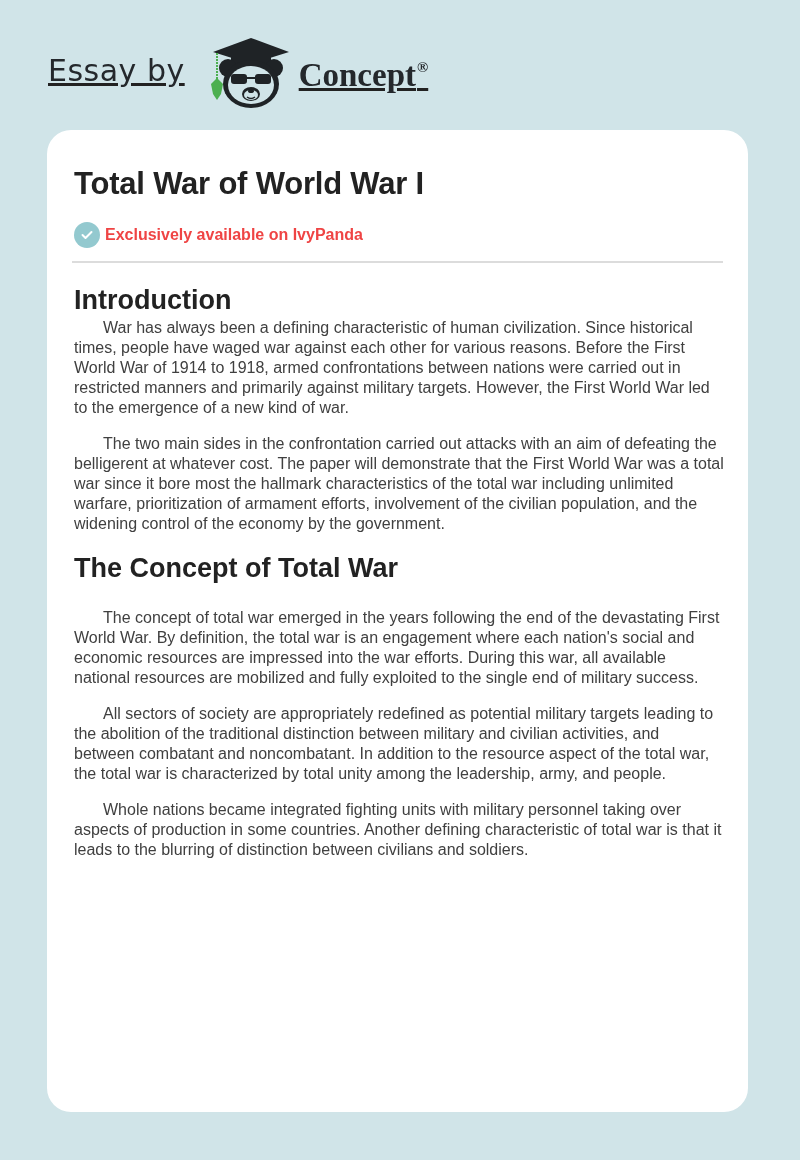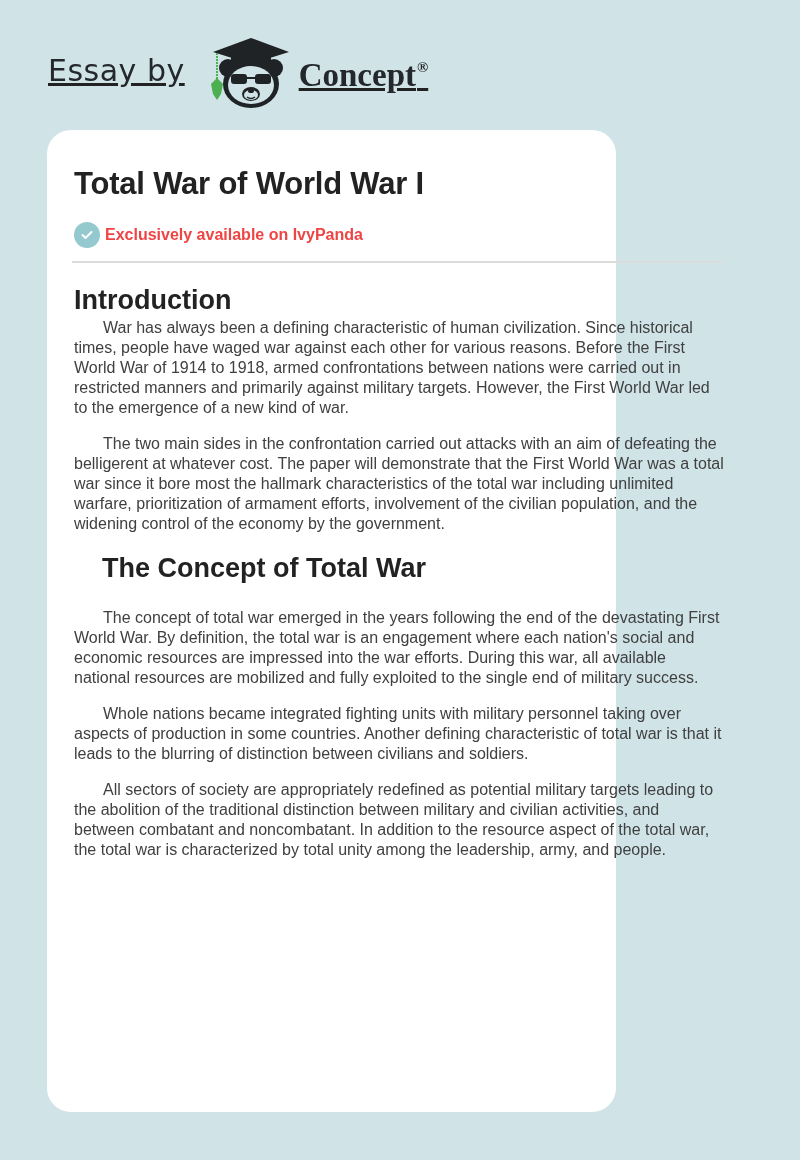--- a/index.html
+++ b/index.html
@@ -45,21 +45,21 @@
     }
     .brand sup {
       font-size: 15px;
       vertical-align: 14px;
       margin-left: 1px;
     }
     .card {
       position: absolute;
       left: 47px;
       top: 130px;
-      width: 569px;
+      width: 701px;
       height: 982px;
       background: #ffffff;
       border-radius: 24px;
       padding: 0 26px 0 27px;
     }
     .title {
       position: absolute;
       left: 27px;
       top: 36px;
       font-size: 31px;
@@ -109,21 +109,21 @@
       color: #222;
       line-height: 36px;
     }
     p {
       font-size: 16px;
       line-height: 20px;
       color: #404040;
       text-indent: 29px;
       margin-bottom: 16px;
     }
-    .sec2 h2 { margin-top: 14px; margin-bottom: 22px; margin-left: 28px; }
+    .sec2 h2 { margin-top: 14px; margin-bottom: 22px; }
   </style>
 </head>
 <body>
 
 <div class="header">
   <span class="essay-by">Essay by</span>
   <svg class="logo-icon" viewBox="0 0 90 76">
 
     <polygon points="10,18 48,4 86,18 48,30" fill="#1f2326"></polygon>
     <rect x="28" y="20" width="40" height="10" fill="#1f2326"></rect>
@@ -167,17 +167,17 @@
 
   <div class="content">
     <section class="sec1">
       <h2>Introduction</h2>
       <p>War has always been a defining characteristic of human civilization. Since historical times, people have waged war against each other for various reasons. Before the First World War of 1914 to 1918, armed confrontations between nations were carried out in restricted manners and primarily against military targets. However, the First World War led to the emergence of a new kind of war.</p>
       <p>The two main sides in the confrontation carried out attacks with an aim of defeating the belligerent at whatever cost. The paper will demonstrate that the First World War was a total war since it bore most the hallmark characteristics of the total war including unlimited warfare, prioritization of armament efforts, involvement of the civilian population, and the widening control of the economy by the government.</p>
     </section>
     <section class="sec2">
       <h2>The Concept of Total War</h2>
       <p>The concept of total war emerged in the years following the end of the devastating First World War. By definition, the total war is an engagement where each nation's social and economic resources are impressed into the war efforts. During this war, all available national resources are mobilized and fully exploited to the single end of military success.</p>
+      <p>All sectors of society are appropriately redefined as potential military targets leading to the abolition of the traditional distinction between military and civilian activities, and between combatant and noncombatant. In addition to the resource aspect of the total war, the total war is characterized by total unity among the leadership, army, and people.</p>
       <p>Whole nations became integrated fighting units with military personnel taking over aspects of production in some countries. Another defining characteristic of total war is that it leads to the blurring of distinction between civilians and soldiers.</p>
-      <p>All sectors of society are appropriately redefined as potential military targets leading to the abolition of the traditional distinction between military and civilian activities, and between combatant and noncombatant. In addition to the resource aspect of the total war, the total war is characterized by total unity among the leadership, army, and people.</p>
     </section>
   </div>
 </div>
 
 </body></html>

